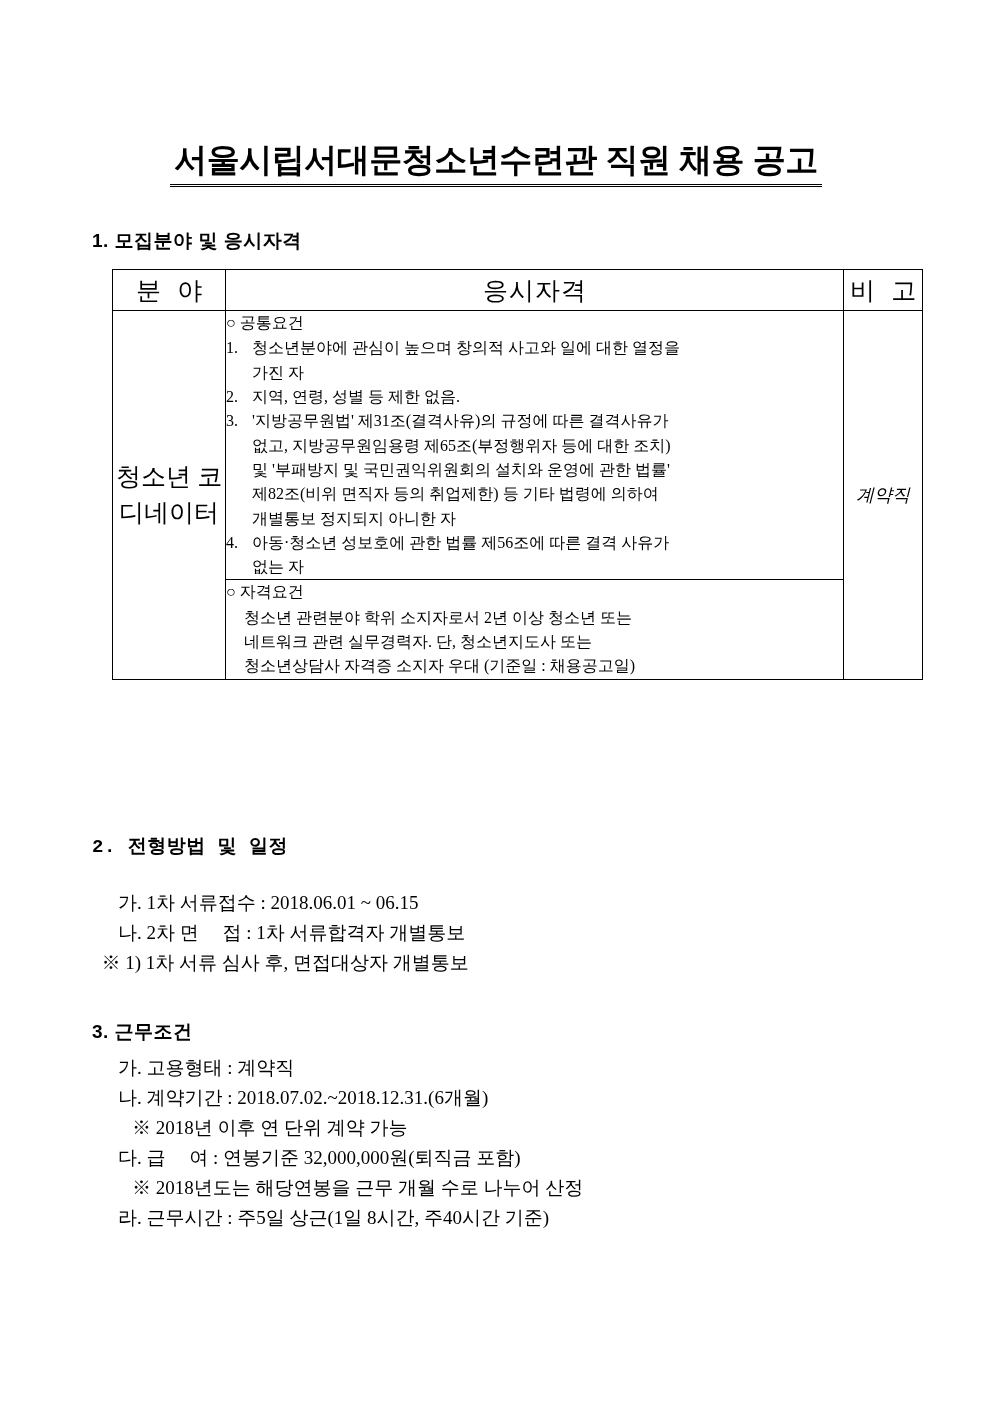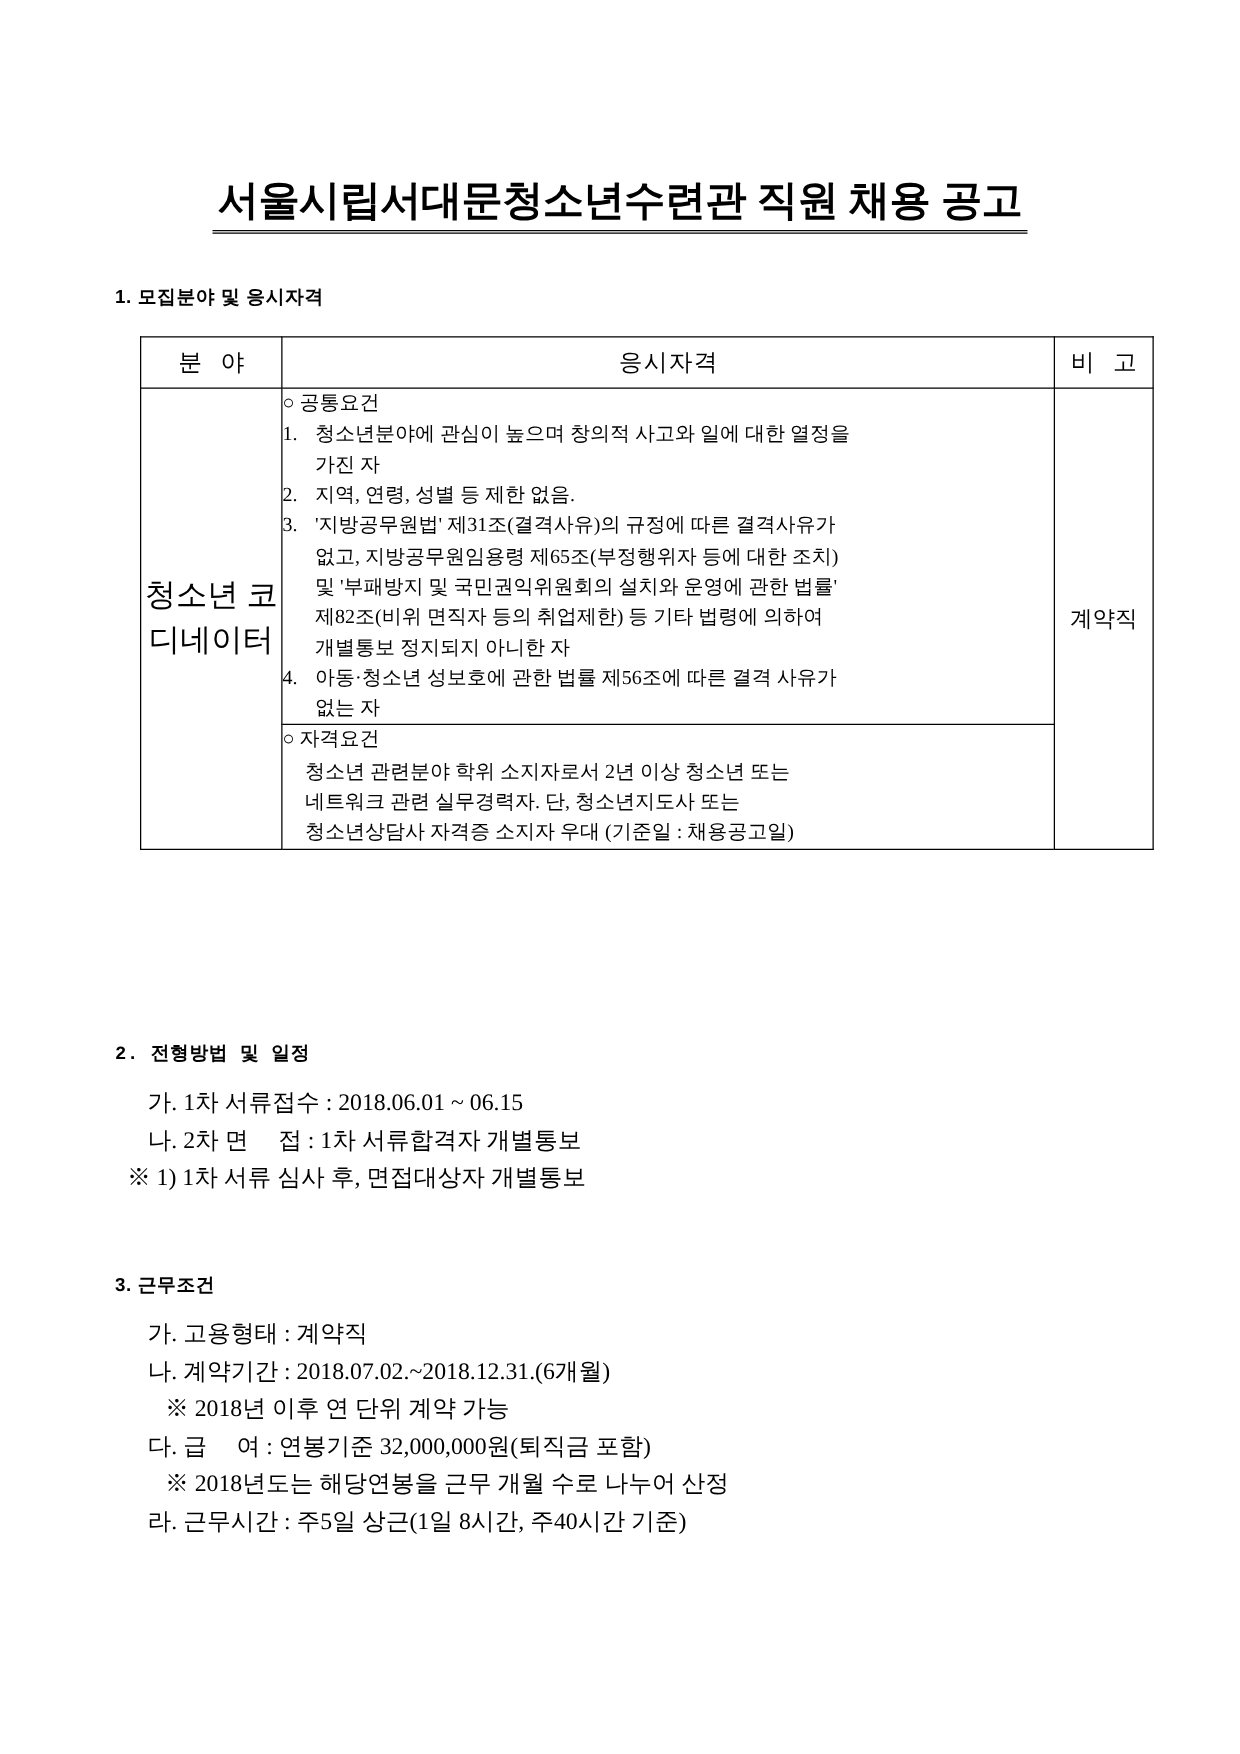--- a/index.html
+++ b/index.html
@@ -43,21 +43,21 @@
     padding: 0 4px 4px 4px;
     border-bottom: 3px double #000;
   }
 
   
   .section-heading {
     position: absolute;
     left: 92px;
     font-family: "Liberation Sans", "DejaVu Sans", sans-serif;
     font-weight: bold;
-    font-size: 15px;
+    font-size: 19px;
     letter-spacing: 0.5px;
     white-space: pre;
   }
   #sec1-heading { top: 228px; }
   #sec2-heading { top: 833px; font-family: Liberation Mono, monospace; }
   #sec3-heading { top: 1019px; }
 
   
   .table-wrap {
     position: absolute;
@@ -76,38 +76,39 @@
     vertical-align: middle;
     padding: 0;
     font-weight: normal;
   }
   col.c-field  { width: 113px; }
   col.c-qual   { width: 618px; }
   col.c-note   { width: 79px; }
 
   .th-cell {
     text-align: center;
-    font-size: 19px;
+    font-size: 25px;
     height: 40px;
     letter-spacing: 5px;
     text-indent: 5px;
     font-family: "Liberation Serif", "DejaVu Serif", serif;
   }
   .th-cell.narrow { letter-spacing: 1px; text-indent: 1px; }
 
   .field-cell {
     text-align: center;
     font-size: 25px;
     line-height: 1.45;
     padding: 4px 2px;
   }
   .note-cell {
     text-align: center;
     font-size: 18px;
     padding: 4px 2px;
+    font-style: italic;
   }
   .qual-cell {
     padding: 10px 10px 12px 14px;
     font-size: 16px;
     line-height: 1.52;
   }
 
   .q-line {
     white-space: pre-wrap;
     margin: 0;
@@ -132,21 +133,21 @@
   }
 
   
   .body-block {
     position: absolute;
     left: 92px;
     font-size: 19px;
     line-height: 1.58;
     font-family: "Liberation Serif", "DejaVu Serif", serif;
   }
-  #sec2-body { top: 868px; }
+  #sec2-body { top: 888px; }
   #sec3-body { top: 1053px; }
 
   .b-line {
     white-space: pre;
     margin: 0;
   }
   .indent-1 { padding-left: 26px; }
   .indent-2 { padding-left: 40px; }
 </style>
 </head>

